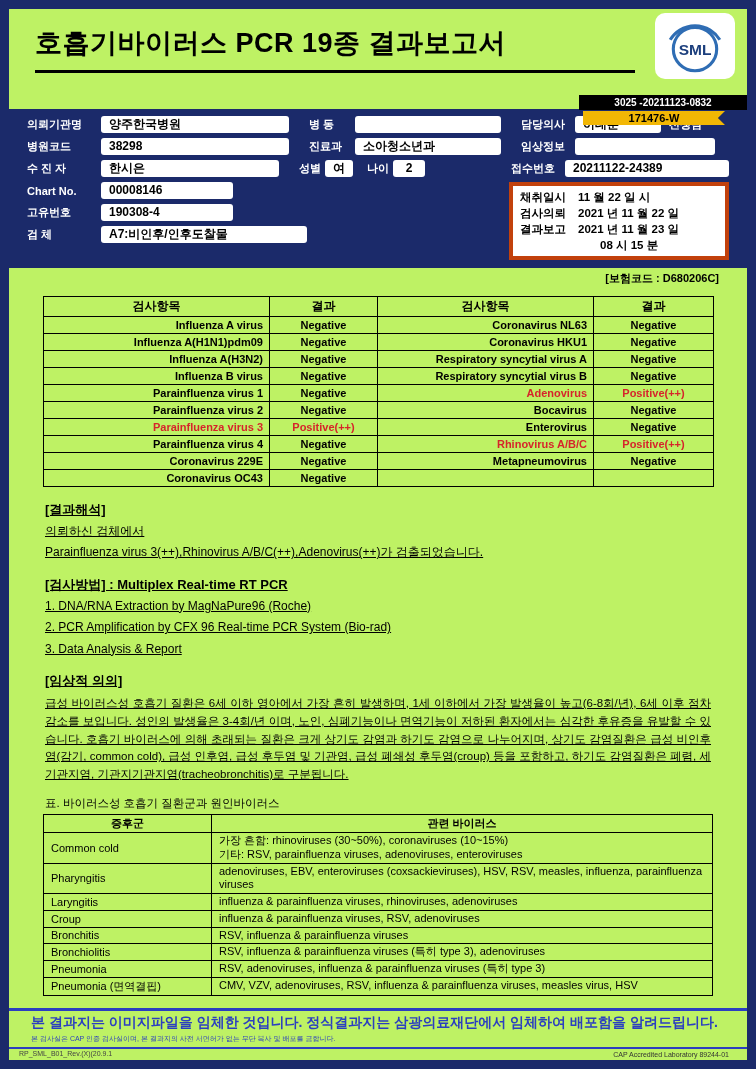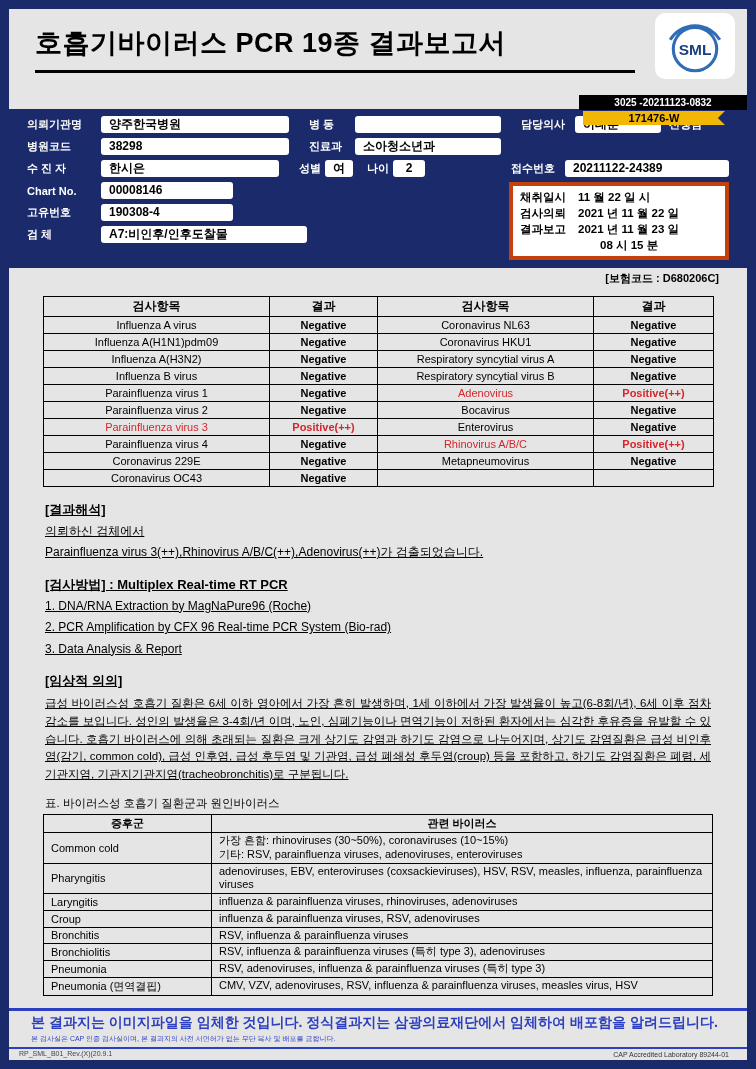--- a/index.html
+++ b/index.html
@@ -1,19 +1,19 @@
 <!DOCTYPE html>
 <html><head>
 <meta charset="utf-8">
 <style>
   * { margin:0; padding:0; box-sizing:border-box; }
   body { background:#9a9a9a; font-family:"Liberation Sans", sans-serif; }
   .page {
     position:relative; width:756px; height:1069px; margin:0 auto;
-    background:#e5e5e5; border:9px solid #1b2a6a; overflow:hidden;
+    background:#bef264; border:9px solid #1b2a6a; overflow:hidden;
   }
   
   .header { position:relative; height:100px; padding:16px 26px 0 26px; }
   .title { font-size:27px; font-weight:800; letter-spacing:.5px; color:#000; }
   .title-rule { height:3px; background:#000; margin-top:9px; width:600px; }
   .logo-badge { position:absolute; top:4px; right:12px; width:80px; height:66px;
     background:#fff; border-radius:10px; display:flex; align-items:center; justify-content:center; }
   .barcode-bar { position:absolute; top:86px; right:0; width:168px; height:15px;
     background:#000; color:#fff; font-size:10px; font-weight:bold; text-align:center; line-height:15px; }
   .ribbon { position:absolute; top:102px; right:22px; width:142px; height:14px;
@@ -32,21 +32,21 @@
   .p-bottom-left { width:420px; }
   .p-dates { margin-left:auto; width:220px; background:#fff; border:4px solid #c2410c; padding:3px 7px; }
   .d-row { display:flex; font-size:11.5px; font-weight:bold; color:#000; line-height:16px; }
   .d-label { width:58px; flex-shrink:0; }
   .insurance-line { text-align:right; padding:3px 28px 0 0; font-size:11px; font-weight:bold; color:#000; }
   
   .results-wrap { margin:10px 34px 0 34px; }
   table.results { width:100%; border-collapse:collapse; table-layout:fixed; border:1.5px solid #000; }
   table.results th, table.results td { border:1px solid #000; font-size:11px; padding:1px 6px; height:17px; }
   table.results th { font-size:12px; font-weight:bold; text-align:center; height:20px; }
-  td.name { font-weight:normal; text-align:center; }
+  td.name { font-weight:bold; text-align:right; }
   td.res  { font-weight:bold; text-align:center; }
   .pos { color:#d6252b; }
   
   .section { padding:0 36px;text-decoration:underline; }
   .sec-head { font-size:13px; font-weight:bold; color:#000; margin-top:14px; }
   .sec-line { font-size:12px; color:#000; margin-top:4px; line-height:1.45; }
   .clin-text { font-size:11.5px; color:#000; margin-top:5px; line-height:1.55; text-align:justify; }
   .tbl-caption { font-size:11.5px; color:#000; margin:12px 36px 3px 36px; }
   .syn-wrap { margin:0 34px; }
   table.syn { width:100%; border-collapse:collapse; border:1.5px solid #000; }
@@ -102,20 +102,24 @@
       </span>
     </div>
 
     <div class="p-row">
       <span class="p-label" style="width:74px">병원코드</span>
       <span class="p-box" style="width:188px">38298</span>
       <span class="p-mid">
         <span class="p-label" style="width:46px">진료과</span>
         <span class="p-box" style="flex:1">소아청소년과</span>
       </span>
+      <span class="p-right">
+        <span class="p-label" style="width:54px">임상정보</span>
+        <span class="p-box" style="width:140px"></span>
+      </span>
     </div>
 
     <div class="p-row">
       <span class="p-label" style="width:74px">수 진 자</span>
       <span class="p-box" style="width:188px">한시은</span>
       <span class="p-mid">
         <span class="p-label" style="width:26px">성별</span>
         <span class="p-box" style="width:28px;text-align:center;padding:0">여</span>
         <span class="p-label" style="width:26px;margin-left:14px">나이</span>
         <span class="p-box" style="width:32px;text-align:center;padding:0">2</span>

